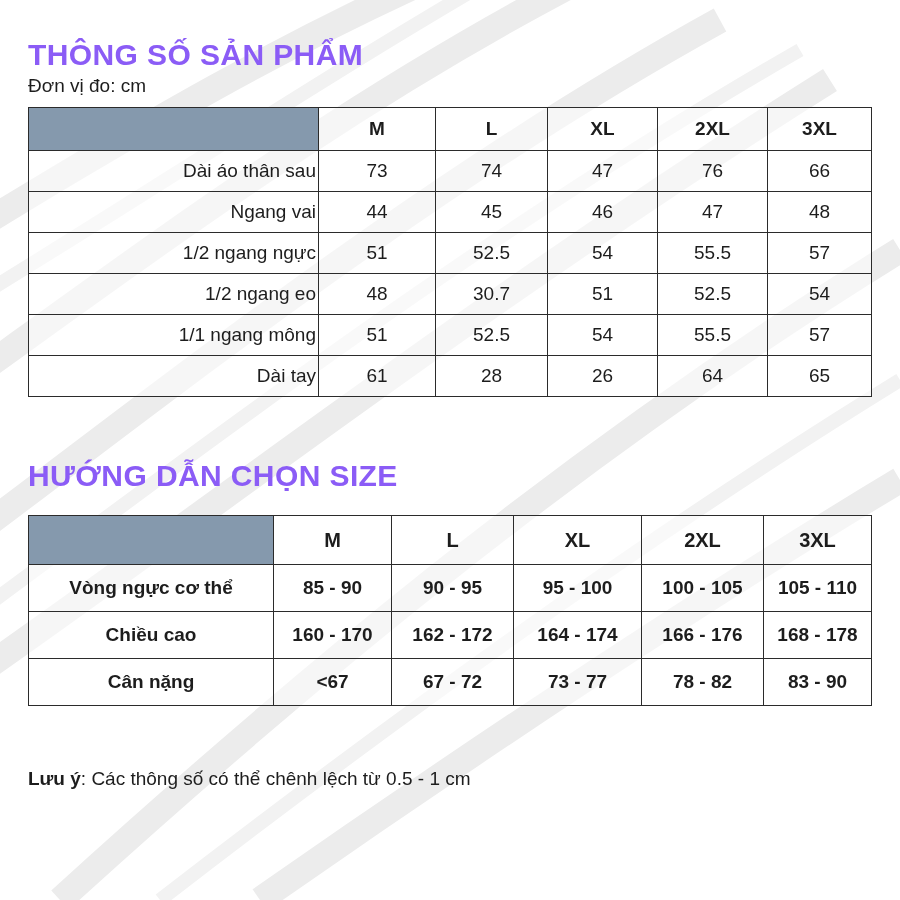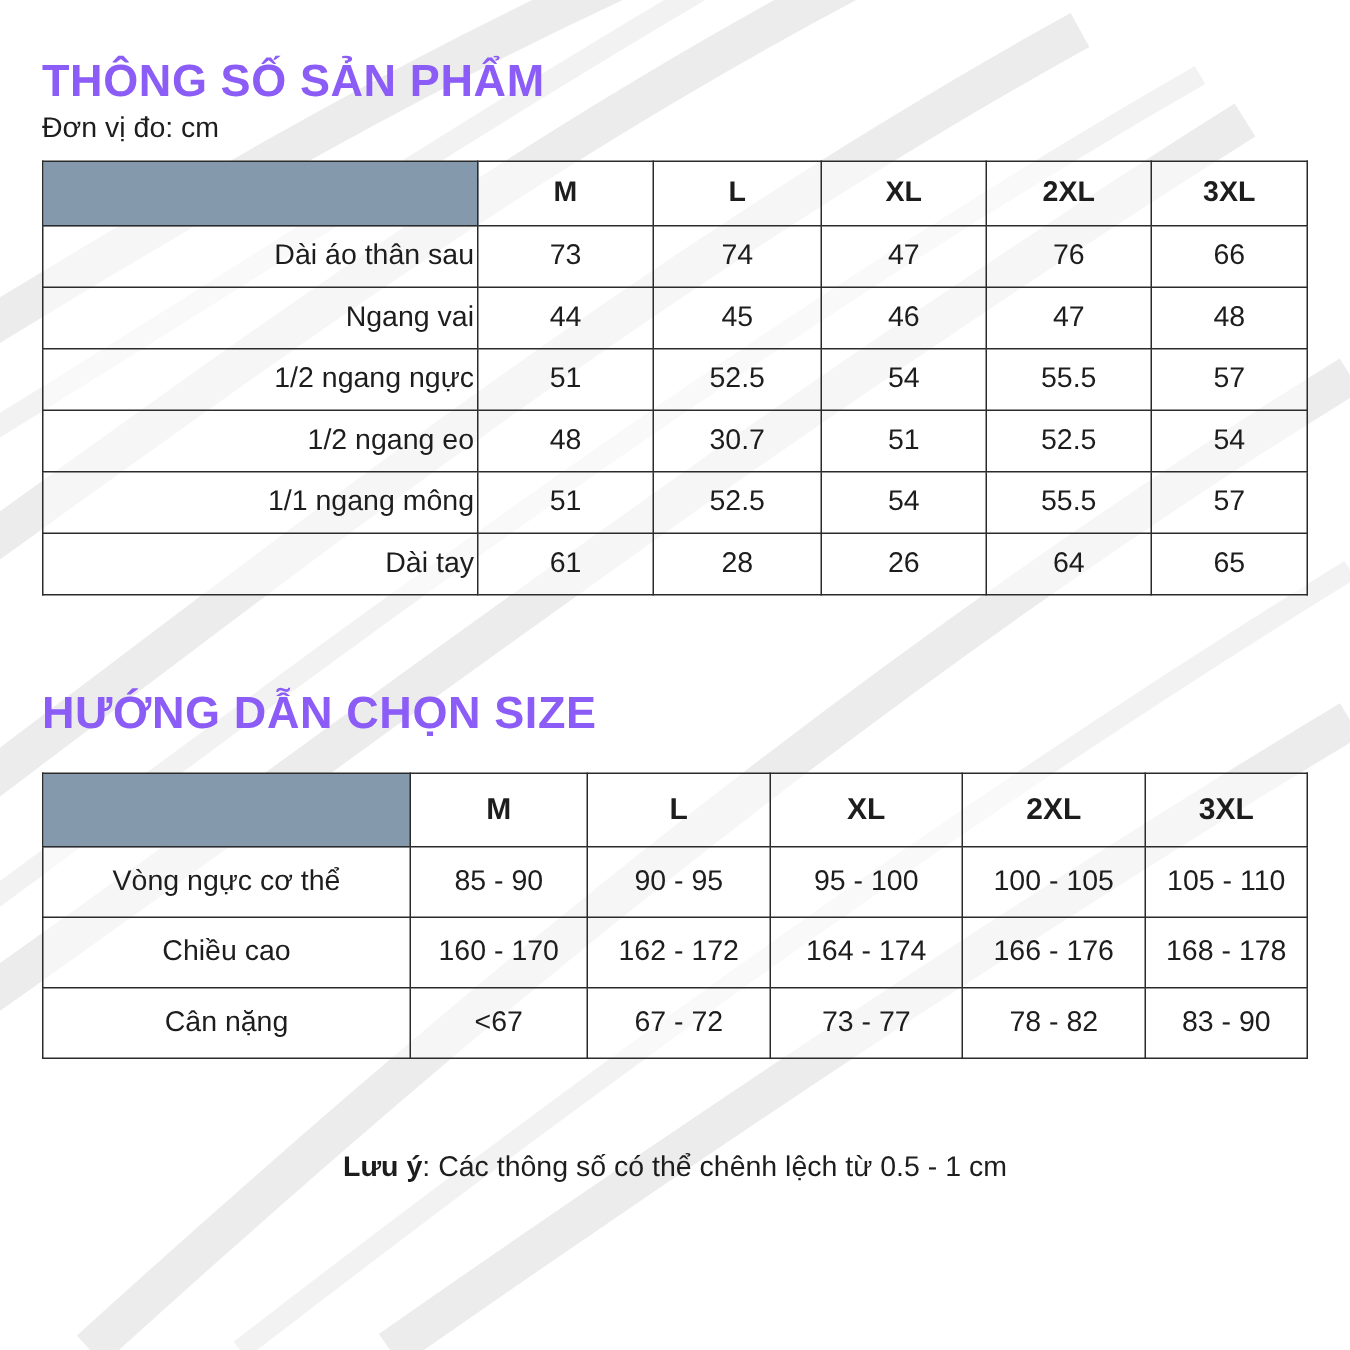--- a/index.html
+++ b/index.html
@@ -83,37 +83,36 @@
   }
   table.guide {
     margin-top: 22px;
   }
   table.guide td, table.guide th {
     border: 1px solid #2b2b2b;
     height: 46px;
     font-size: 19px;
     text-align: center;
     color: #1d1d1d;
-    font-weight: normal;
+    font-weight: bold;
     padding: 0 2px;
     background: rgba(255,255,255,0.55);
   }
   table.guide thead th {
     font-weight: bold;
     font-size: 20px;
     height: 48px;
   }
   table.guide thead th.corner {
     background: #8599ad;
   }
   .note {
     margin-top: 62px;
     font-size: 19px;
     color: #1d1d1d;
-    text-align: center;
   }
   .note b {
     font-weight: bold;
   }
 </style>
 </head>
 <body>
 
 <svg class="bg-decor" viewBox="0 0 900 900" xmlns="http://www.w3.org/2000/svg">
   <g fill="none" stroke="#ececec" stroke-width="26">

